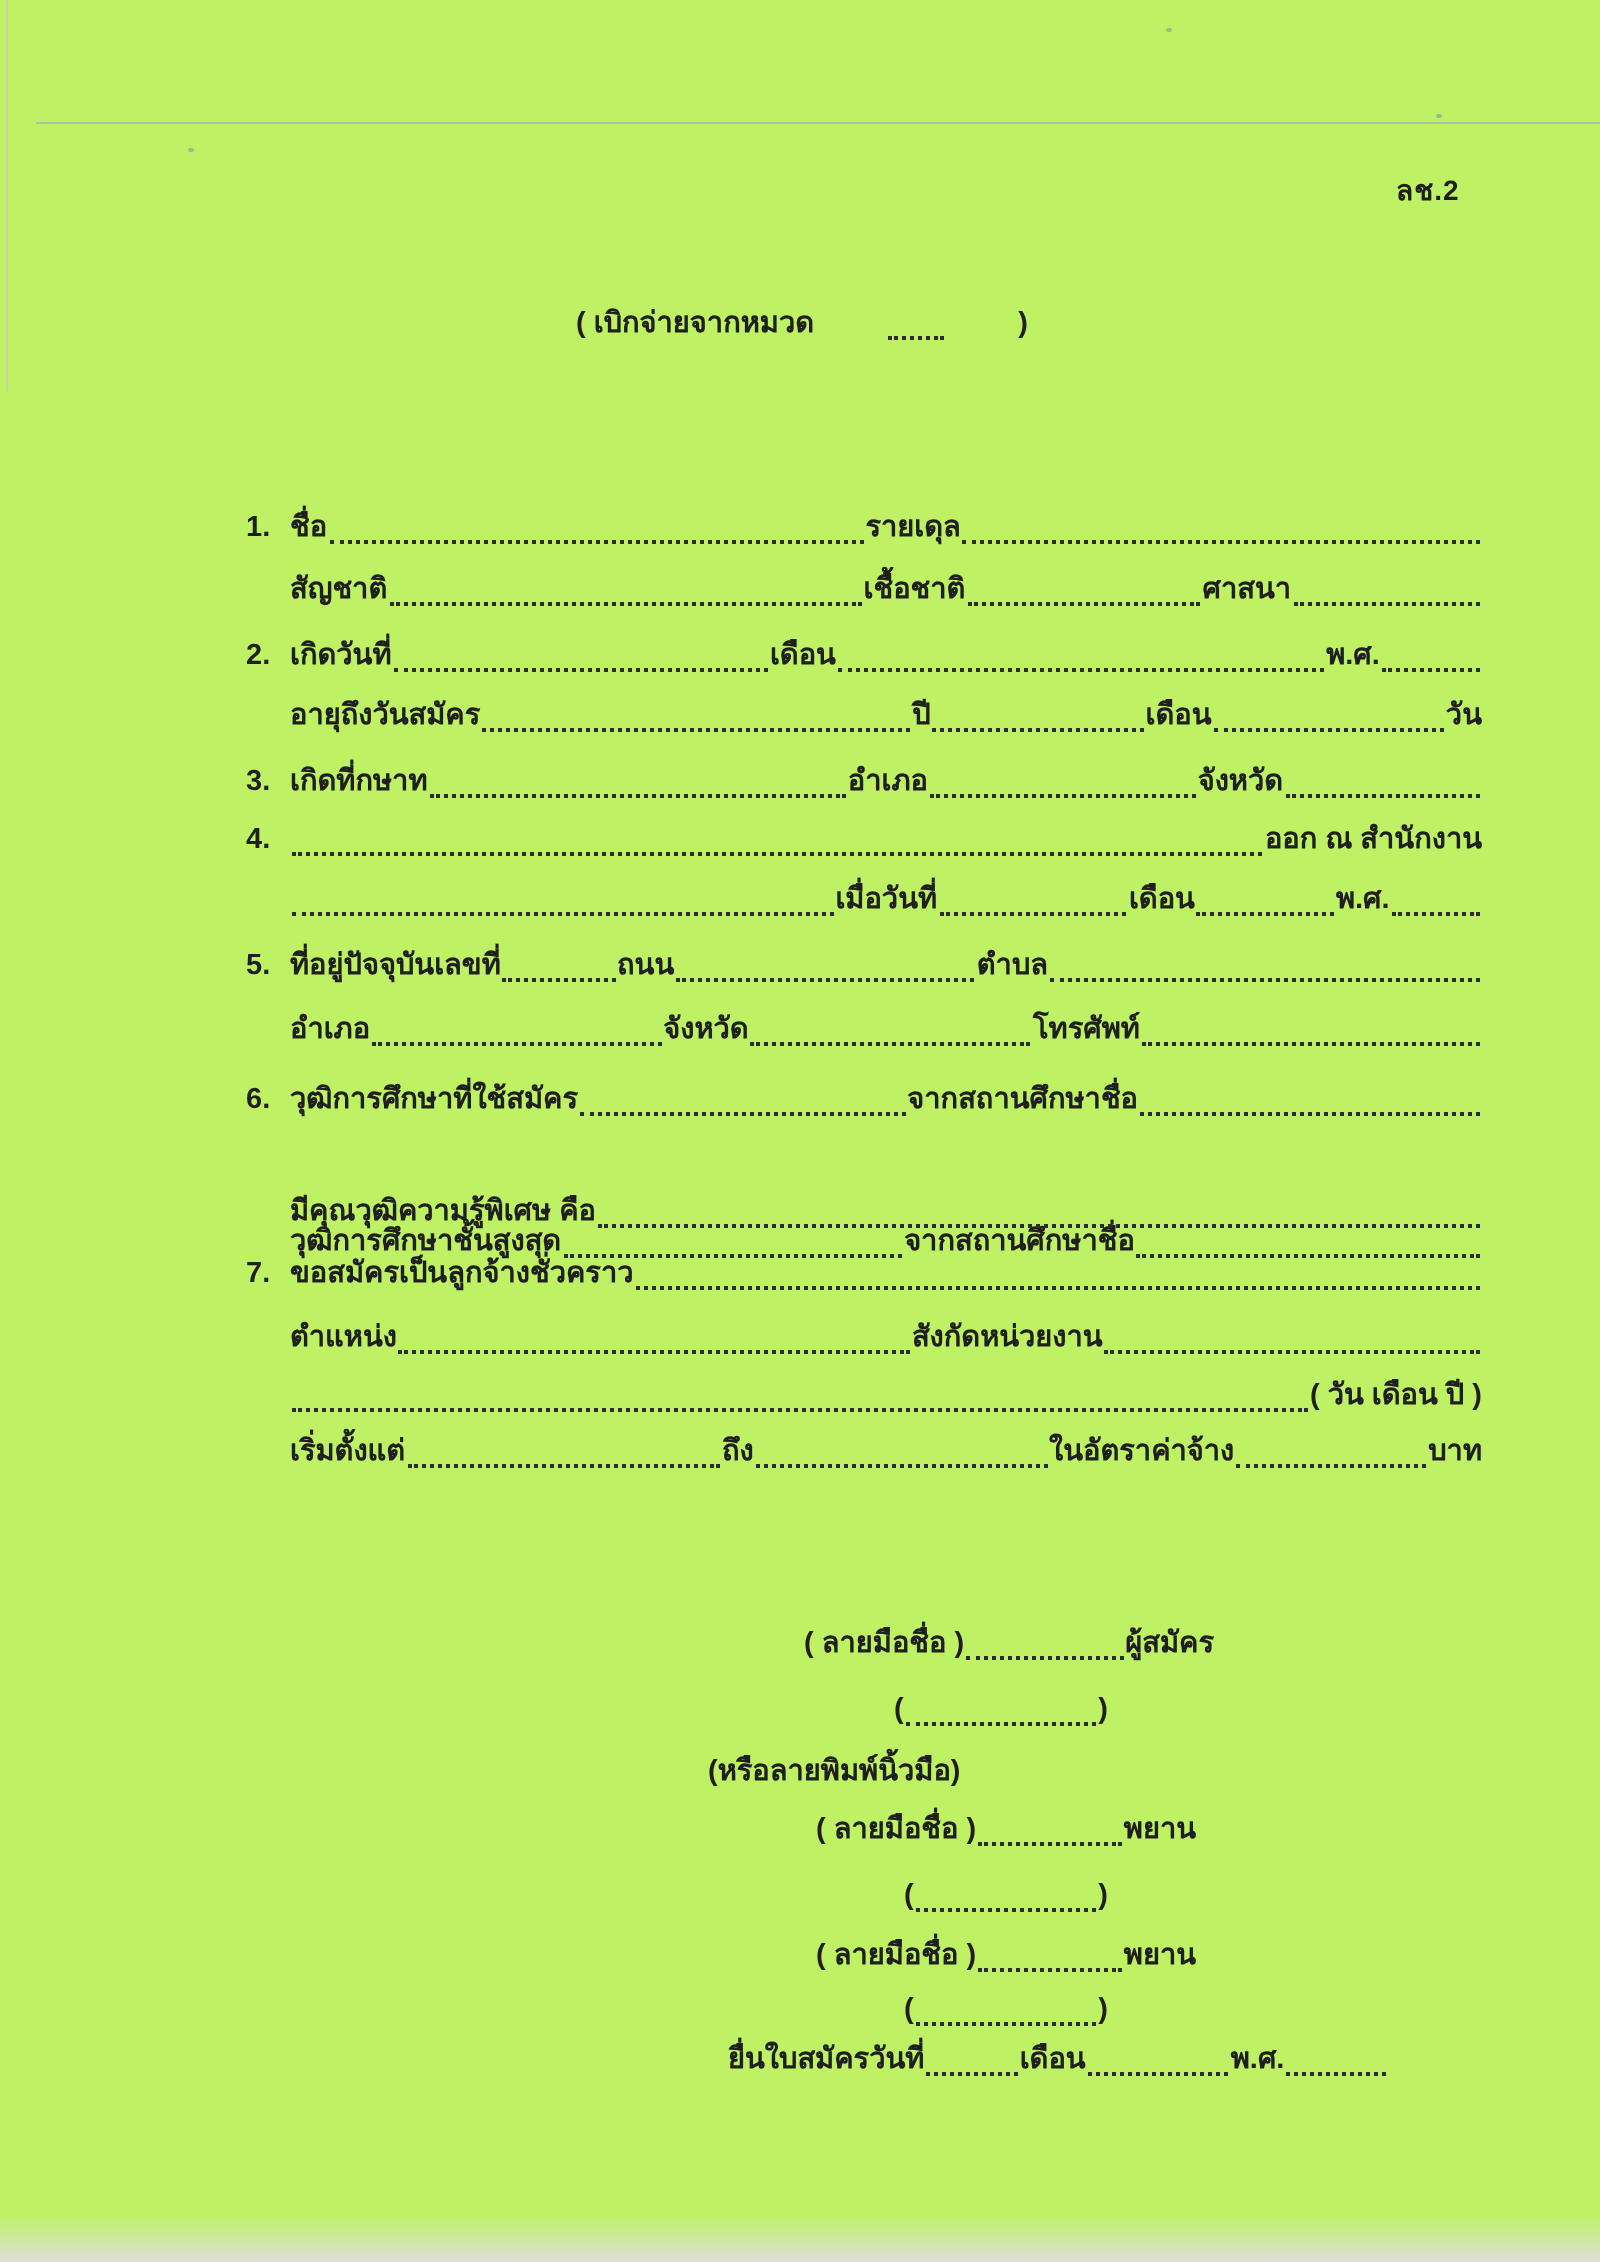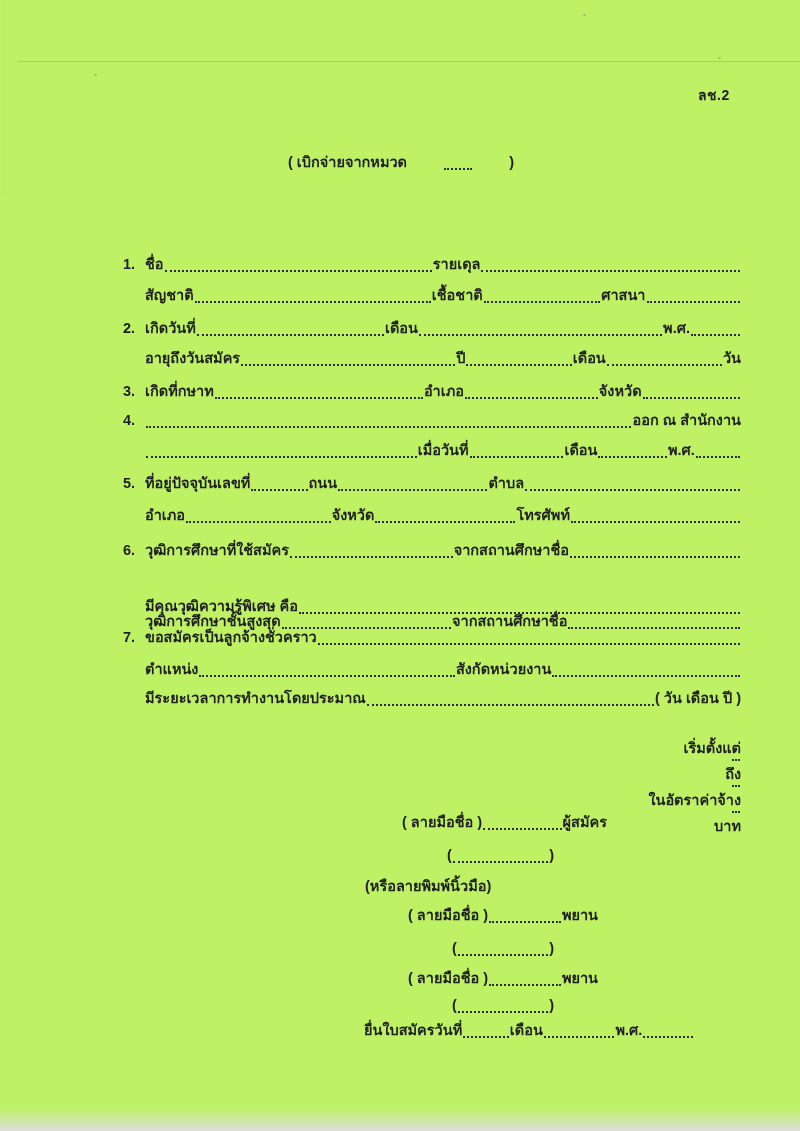--- a/index.html
+++ b/index.html
@@ -167,45 +167,44 @@
       </div>
       <div class="row" style="top: 659px; left: 123px; width: 618px;">
         <span class="num"></span>
         <span class="lbl">ตำแหน่ง</span>
         <span class="dots" style="flex-grow: 245;"></span>
         <span class="lbl">สังกัดหน่วยงาน</span>
         <span class="dots" style="flex-grow: 180;"></span>
       </div>
       <div class="row" style="top: 688px; left: 123px; width: 618px;">
         <span class="num"></span>
-        <span class="lbl">มีระยะเวลาการทำงานโดยประมาณ</span>
         <span class="dots" style="flex-grow: 285;"></span>
         <span class="lbl">( วัน เดือน ปี )</span>
       </div>
-      <div class="row" style="top: 716px; left: 123px; width: 618px; flex-direction: column;">
+      <div class="row" style="top: 716px; left: 123px; width: 618px;">
         <span class="num"></span>
         <span class="lbl">เริ่มตั้งแต่</span>
         <span class="dots" style="flex-grow: 145;"></span>
         <span class="lbl">ถึง</span>
         <span class="dots" style="flex-grow: 135;"></span>
         <span class="lbl">ในอัตราค่าจ้าง</span>
         <span class="dots" style="flex-grow: 88;"></span>
         <span class="lbl">บาท</span>
       </div>
       <div class="row" style="top: 812px; left: 402px; width: 205px;">
         <span class="lbl">( ลายมือชื่อ )</span>
         <span class="dots" style="flex-grow: 95;"></span>
         <span class="lbl">ผู้สมัคร</span>
       </div>
       <div class="row" style="top: 845px; left: 447px; width: 107px;">
         <span class="lbl">(</span>
         <span class="dots" style="flex-grow: 95;"></span>
         <span class="lbl">)</span>
       </div>
-      <div class="row" style="top: 876px; left: 365px;">
+      <div class="row" style="top: 876px; left: 354px;">
         <span class="lbl">(หรือลายพิมพ์นิ้วมือ)</span>
       </div>
       <div class="row" style="top: 905px; left: 408px; width: 190px;">
         <span class="lbl">( ลายมือชื่อ )</span>
         <span class="dots" style="flex-grow: 85;"></span>
         <span class="lbl">พยาน</span>
       </div>
       <div class="row" style="top: 938px; left: 452px; width: 102px;">
         <span class="lbl">(</span>
         <span class="dots" style="flex-grow: 90;"></span>

